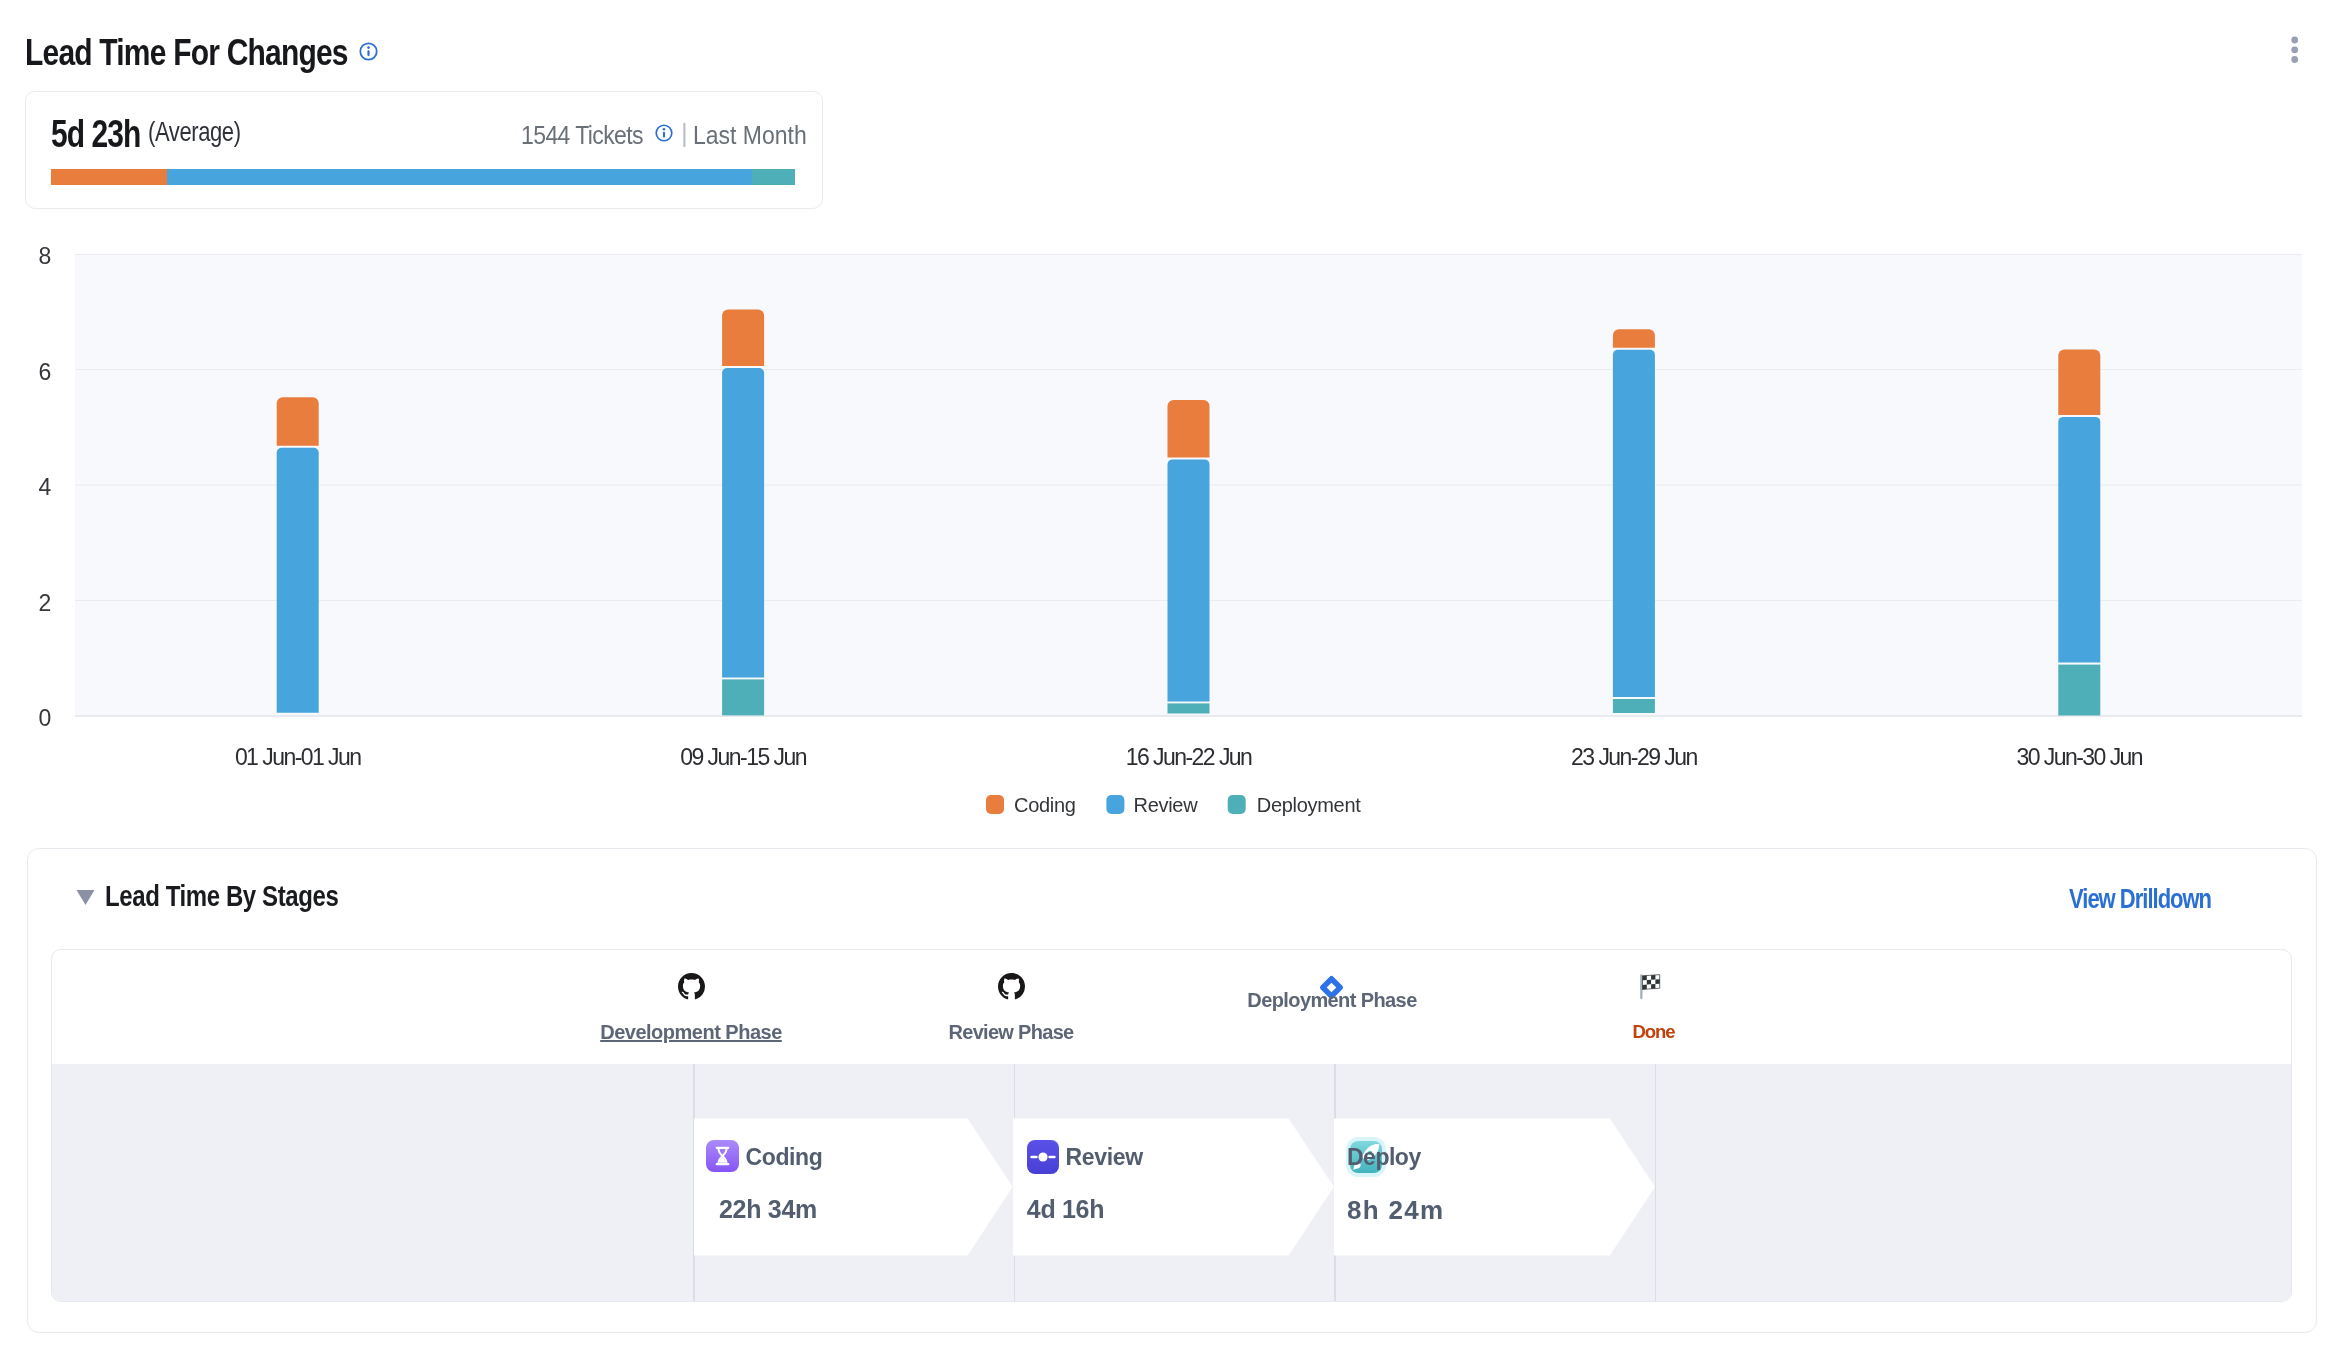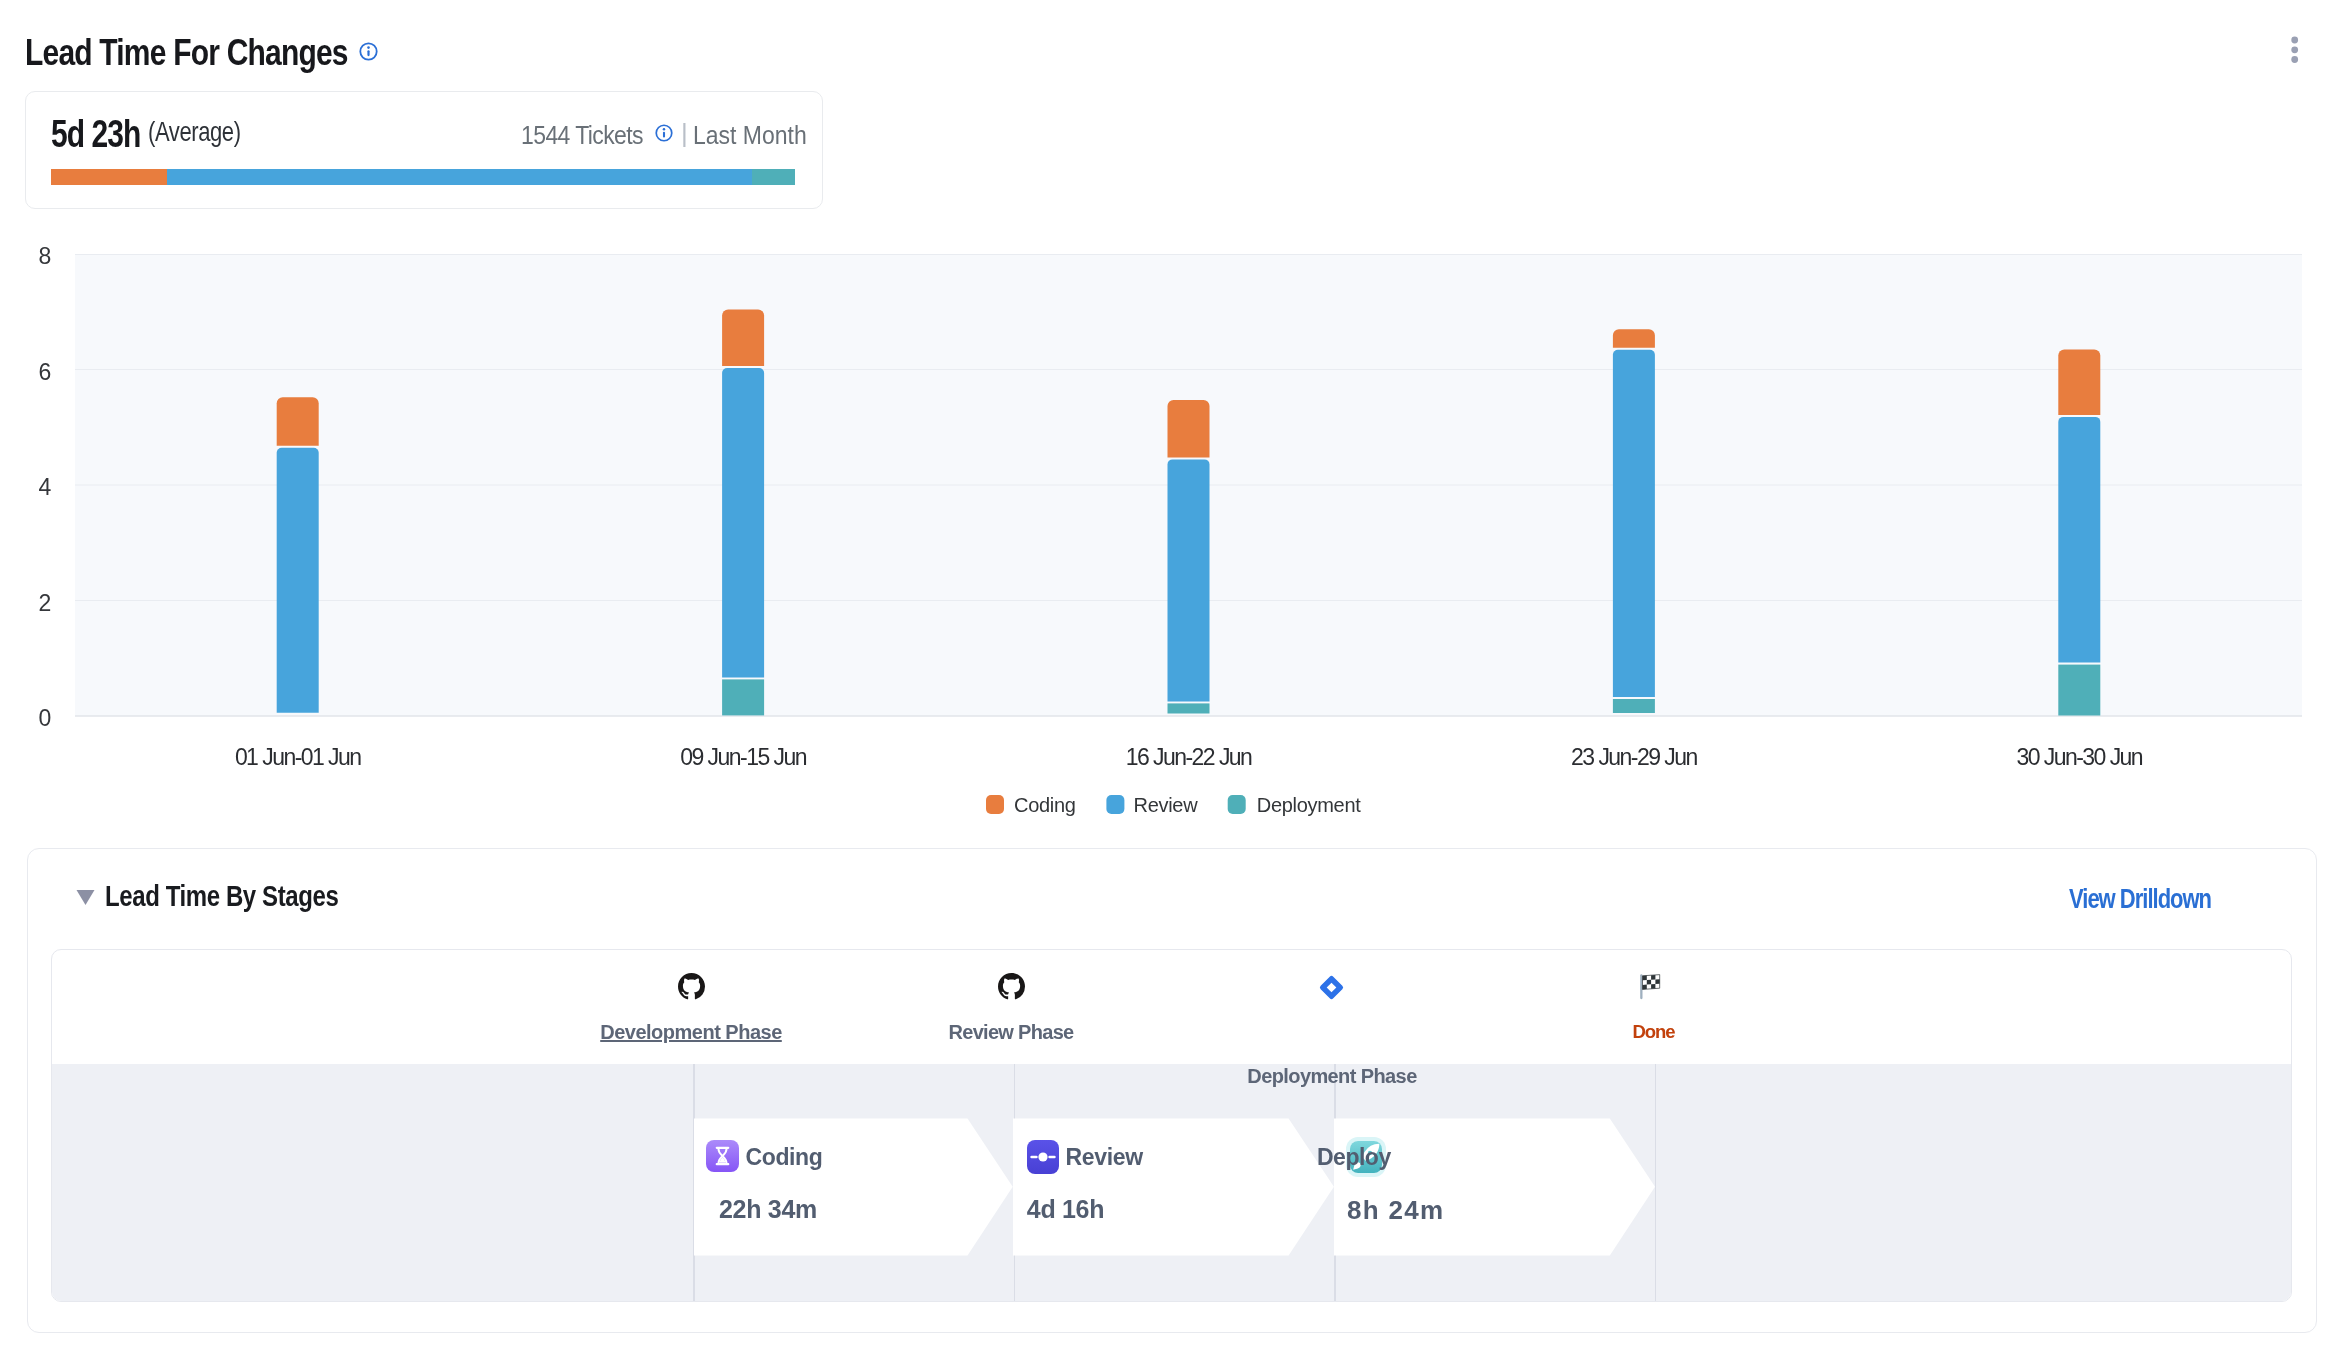--- a/index.html
+++ b/index.html
@@ -127,21 +127,21 @@
         <rect x="9.8" y="8.73" width="4.3" height="4.53"></rect>
           <rect x="18.4" y="8.73" width="4.3" height="4.53"></rect>
         <rect x="5.5" y="13.26" width="4.3" height="4.53"></rect>
           <rect x="14.1" y="13.26" width="4.3" height="4.53"></rect>
       </g>
     </g>
   </svg>
 
   <div class="abs phl" id="ph1" style="left:691px;top:1021px;transform:translateX(-50%);white-space:nowrap;font-size:20px;font-weight:700;color:#5d6677;letter-spacing:-0.5px;text-decoration:underline;">Development Phase</div>
   <div class="abs phl" id="ph2" style="left:1011px;top:1021px;transform:translateX(-50%);white-space:nowrap;font-size:20px;font-weight:700;color:#5d6677;letter-spacing:-0.7px;">Review Phase</div>
-  <div class="abs phl" id="ph3" style="left:1332px;top:1065px;transform:translateX(-50%);white-space:nowrap;font-size:20px;font-weight:700;color:#5d6677;letter-spacing:-0.6px;">Deployment Phase</div>
+  <div class="abs phl" id="ph3" style="left:1332px;top:989px;transform:translateX(-50%);white-space:nowrap;font-size:20px;font-weight:700;color:#5d6677;letter-spacing:-0.6px;">Deployment Phase</div>
   <div class="abs phl" id="ph4" style="left:1653.5px;top:1021px;transform:translateX(-50%);white-space:nowrap;font-size:18.5px;font-weight:700;color:#c2410c;letter-spacing:-1px;">Done</div>
 
   <svg class="abs" style="left:690px;top:1118px;" width="970" height="139" viewBox="0 0 970 139">
     <polygon points="4,0.5 277.5,0.5 322.7,68.7 277.5,137.5 4,137.5" fill="#ffffff"></polygon>
     <polygon points="323,0.5 598.6,0.5 643.9,68.7 598.6,137.5 323,137.5" fill="#ffffff"></polygon>
     <polygon points="644,0.5 919.8,0.5 965,68.7 919.8,137.5 644,137.5" fill="#ffffff"></polygon>
   </svg>
 
   <div class="abs" style="left:705.6px;top:1139.8px;width:33px;height:32px;border-radius:8px;background:linear-gradient(180deg,#ab8bfa,#8655f6);"></div>
   <svg class="abs" style="left:705.6px;top:1139.8px;" width="33" height="32" viewBox="0 0 33 32">
@@ -159,16 +159,16 @@
     <line x1="22.5" y1="17" x2="27.5" y2="17" stroke="#ffffff" stroke-width="2.4" stroke-linecap="round"></line>
   </svg>
   <div class="abs" id="c2t" style="left:1065.4px;top:1144px;font-size:23px;font-weight:700;color:#525d70;letter-spacing:-0.3px;">Review</div>
   <div class="abs" id="c2v" style="left:1026.8px;top:1195px;font-size:25px;font-weight:700;color:#525d70;letter-spacing:-0.3px;">4d 16h</div>
 
   <div class="abs" style="left:1349.6px;top:1140.7px;width:32px;height:32px;border-radius:8px;background:linear-gradient(180deg,#7fd7dd,#43b3be);box-shadow:0 0 0 4px #daf5f7;"></div>
   <svg class="abs" style="left:1349.6px;top:1140.7px;" width="32" height="32" viewBox="0 0 24 24">
     <path d="M4.5 16.5c-1.5 1.26-2 5-2 5s3.74-.5 5-2c.71-.84.7-2.13-.09-2.91a2.18 2.18 0 0 0-2.91-.09z M12 15l-3-3a22 22 0 0 1 2-3.95A12.88 12.88 0 0 1 22 2c0 2.72-.78 7.5-6 11a22.35 22.35 0 0 1-4 2z" fill="#ffffff"></path>
     <circle cx="15" cy="9" r="1.6" fill="#59c3c9"></circle>
   </svg>
-  <div class="abs" id="c3t" style="left:1317px;top:1144px;font-size:23px;font-weight:700;color:#525d70;letter-spacing:-0.5px;">Deploy</div>
+  <div class="abs" id="c3t" style="left:1347px;top:1144px;font-size:23px;font-weight:700;color:#525d70;letter-spacing:-0.5px;">Deploy</div>
   <div class="abs" id="c3v" style="left:1347px;top:1195px;font-size:26px;font-weight:700;color:#525d70;letter-spacing:1.3px;">8h 24m</div>
 
 </div>
 
 </body></html>

